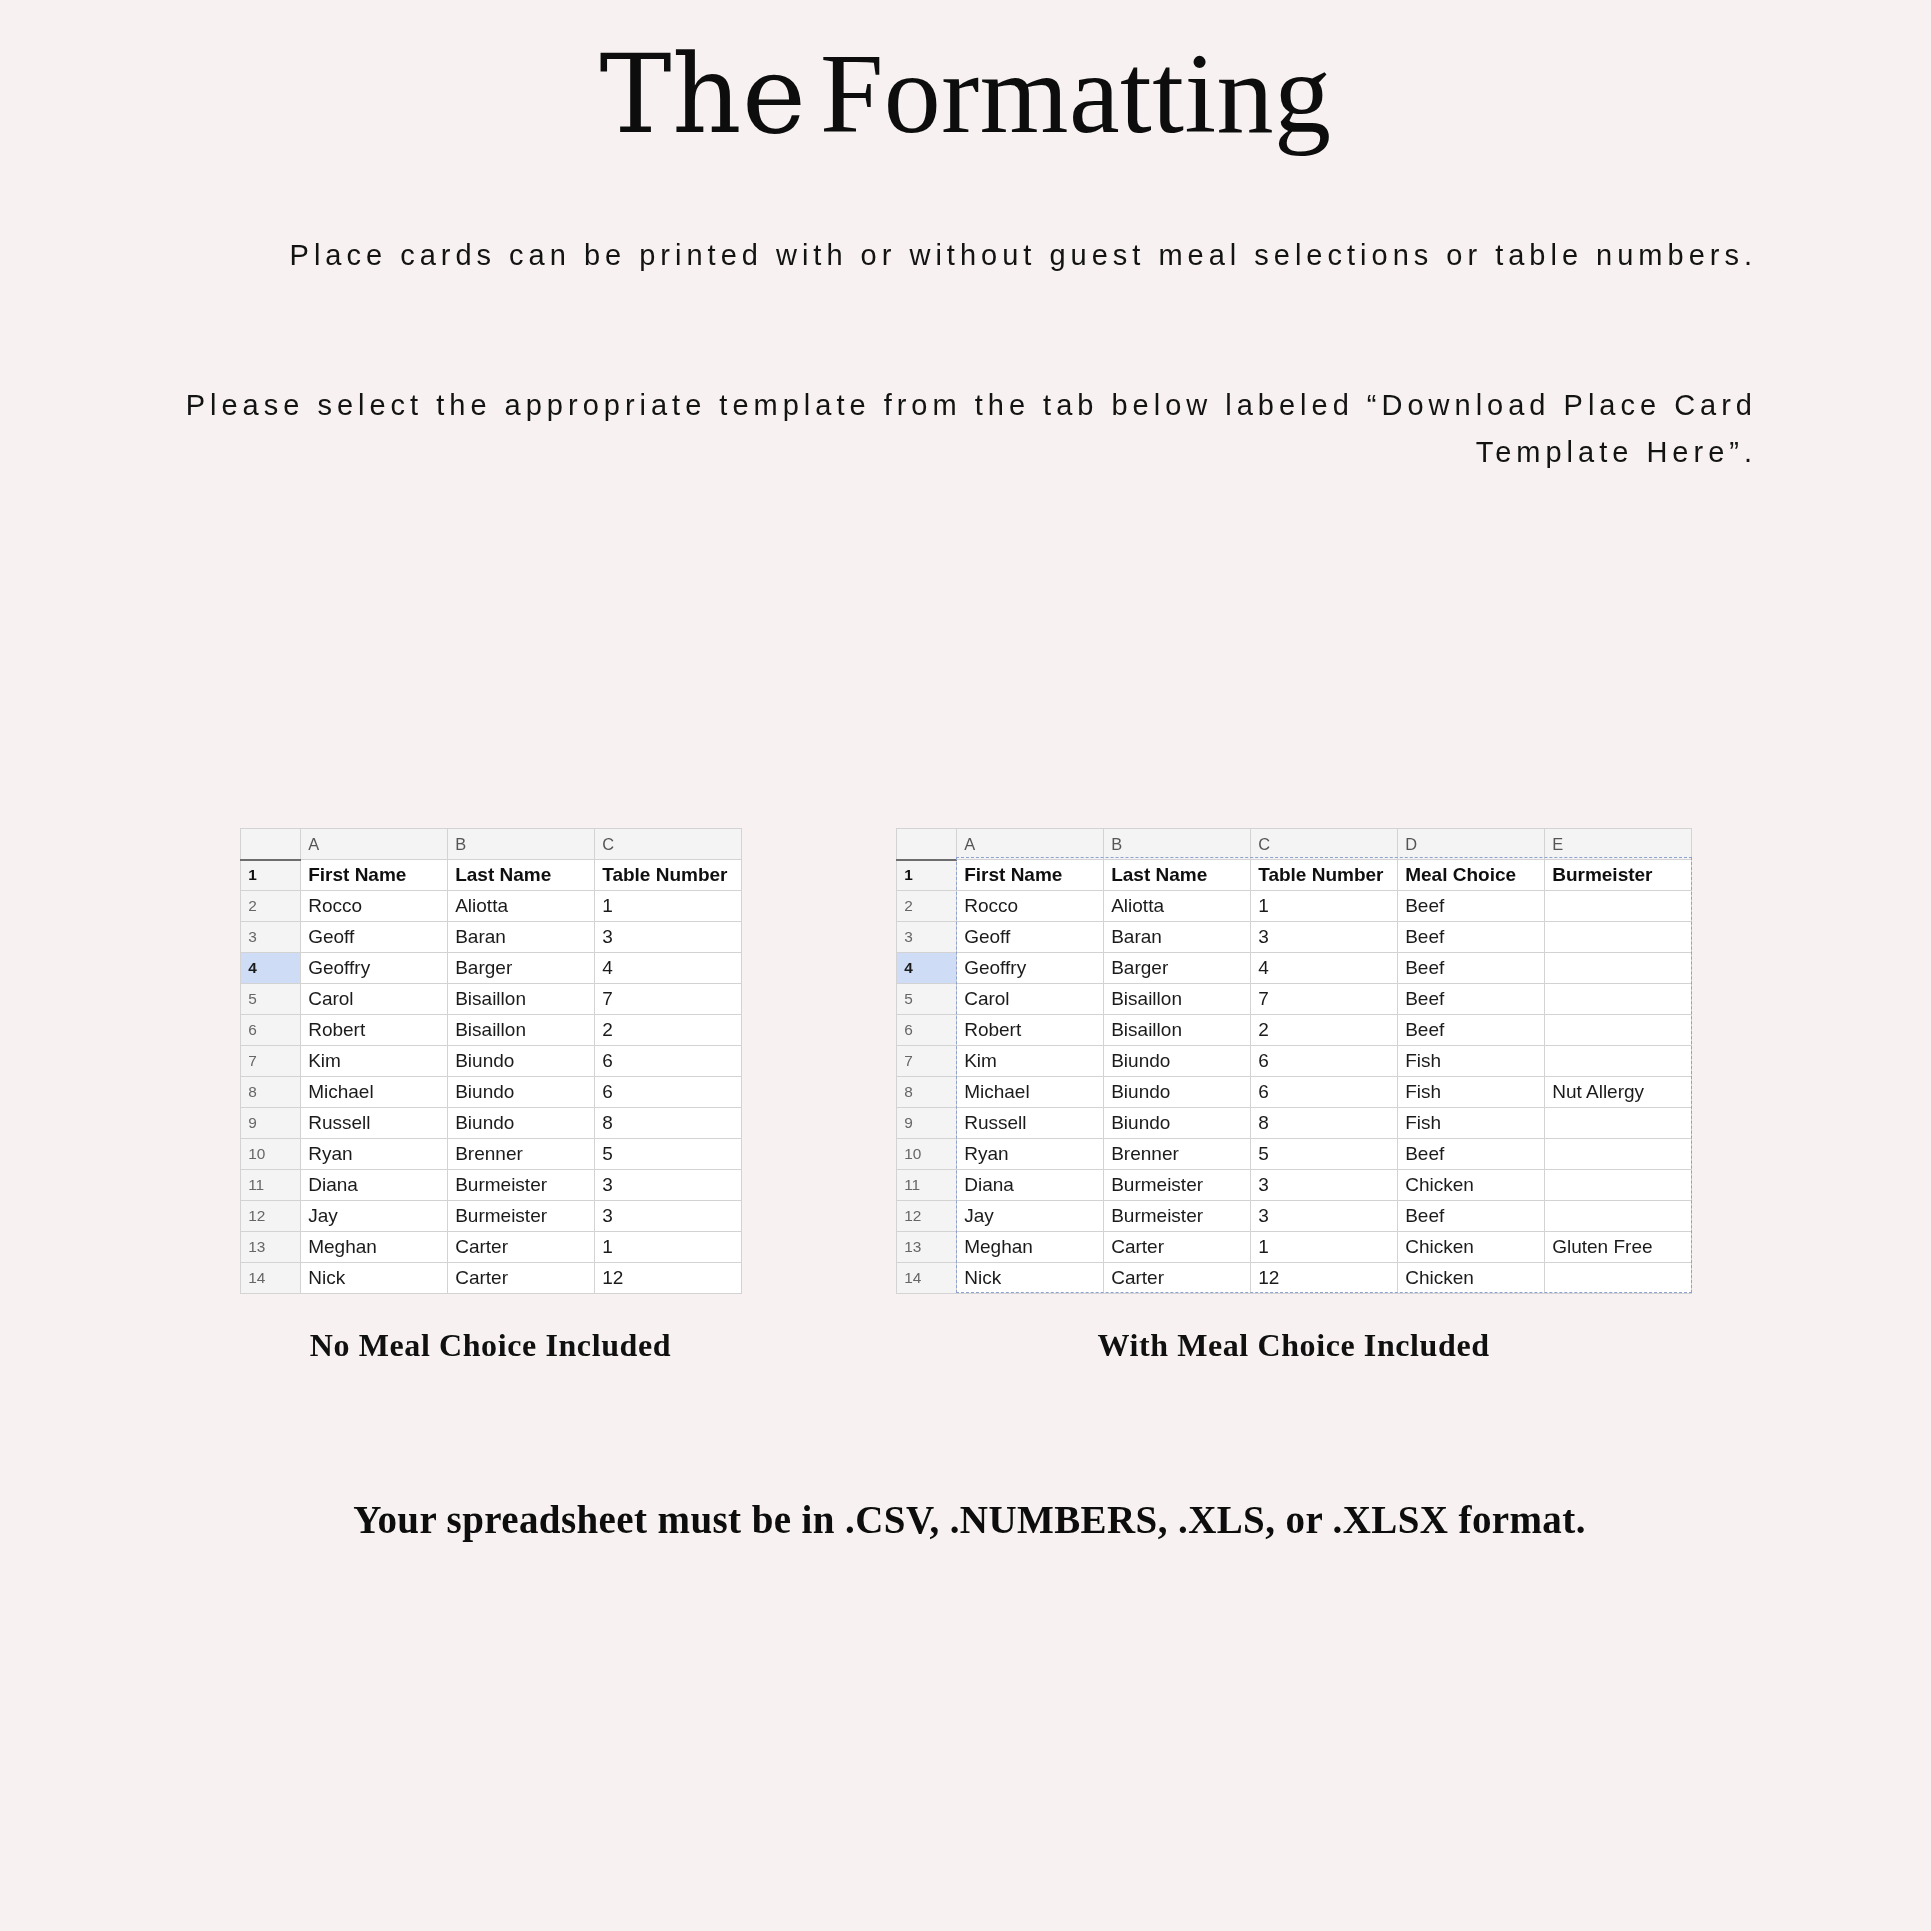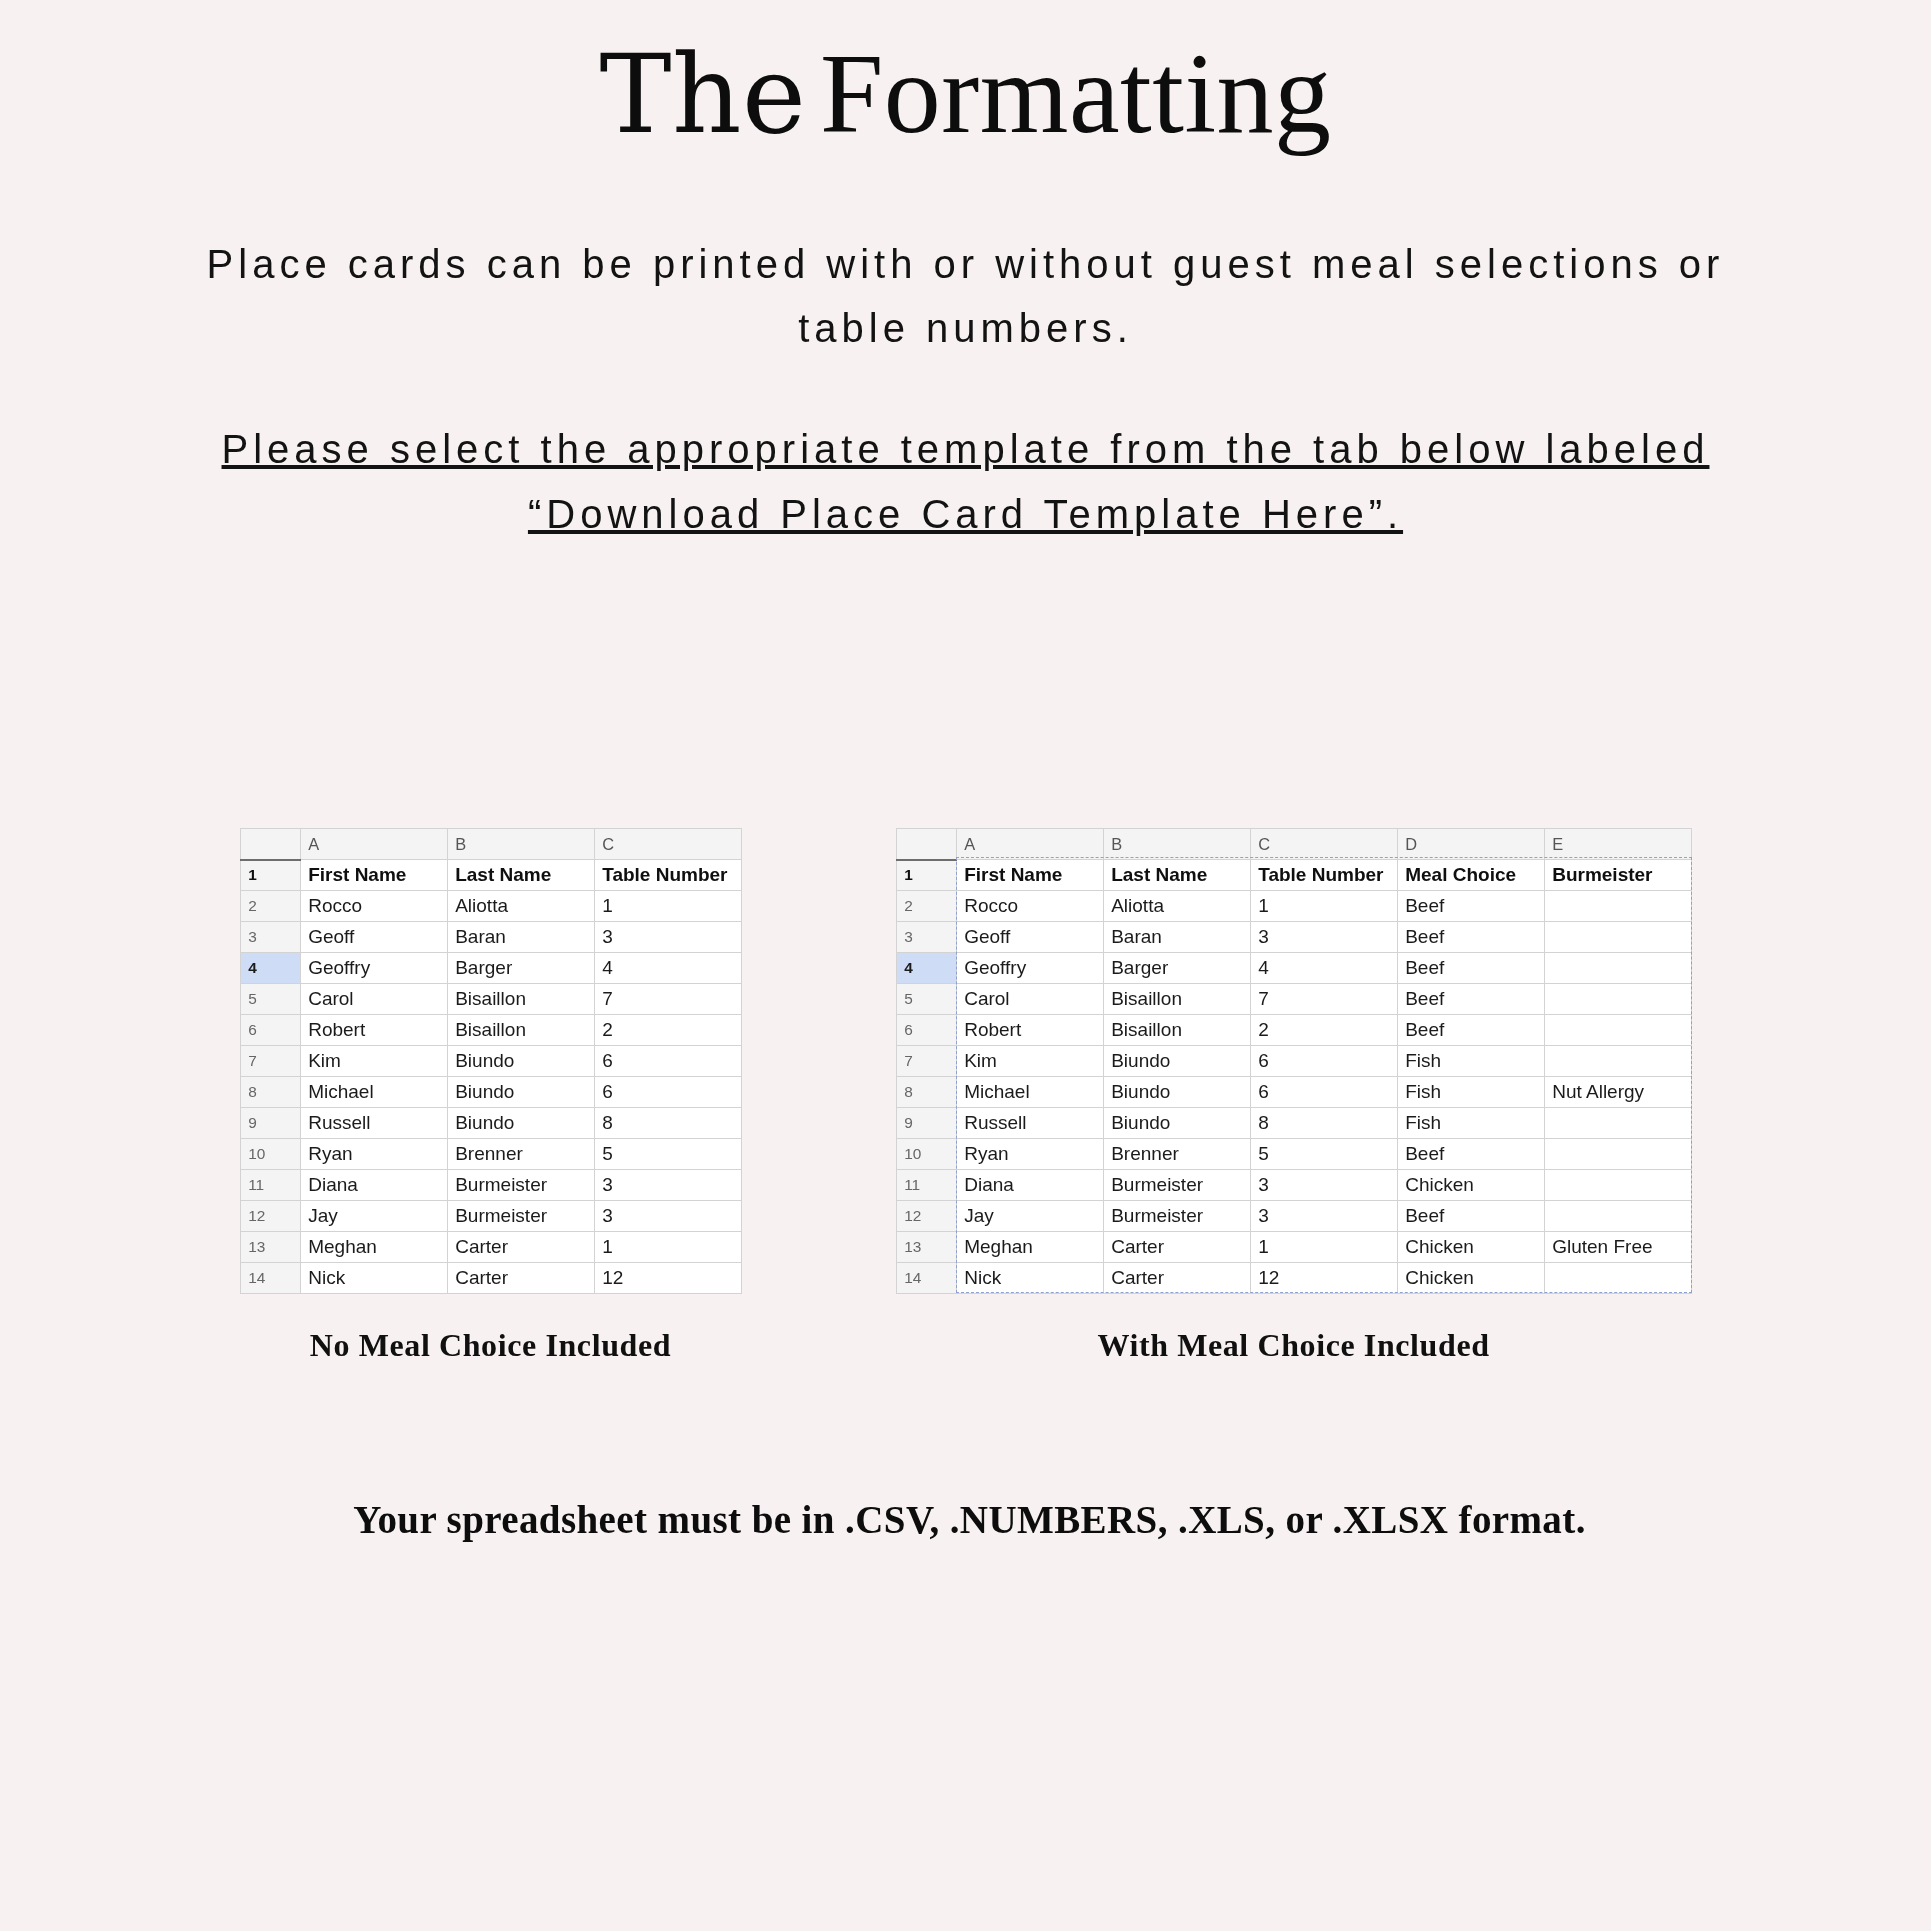--- a/index.html
+++ b/index.html
@@ -35,32 +35,32 @@
     white-space: nowrap;
   }
   .title .script {
     font-family: "DejaVu Serif", serif;
     font-size: 108px;
     padding-right: 13.5px;
   }
 
   
   .intro {
-    text-align: center;
+    text-align: right;
     font-family: "Liberation Sans", sans-serif;
     font-weight: 300;
     color: #131313;
     letter-spacing: 5px;
-    font-size: 40px;
+    font-size: 29px;
     line-height: 1.62;
     max-width: 1583px;
     margin: 0 auto;
   }
   .intro.p1 { margin-top: 70px; }
-  .intro.p2 { margin-top: 56px; text-decoration: underline; }
+  .intro.p2 { margin-top: 104px; }
 
   
   .sheets-row {
     position: absolute;
     top: 801px;
     left: 0;
     right: 0;
     display: flex;
     justify-content: center;
     align-items: flex-start;

